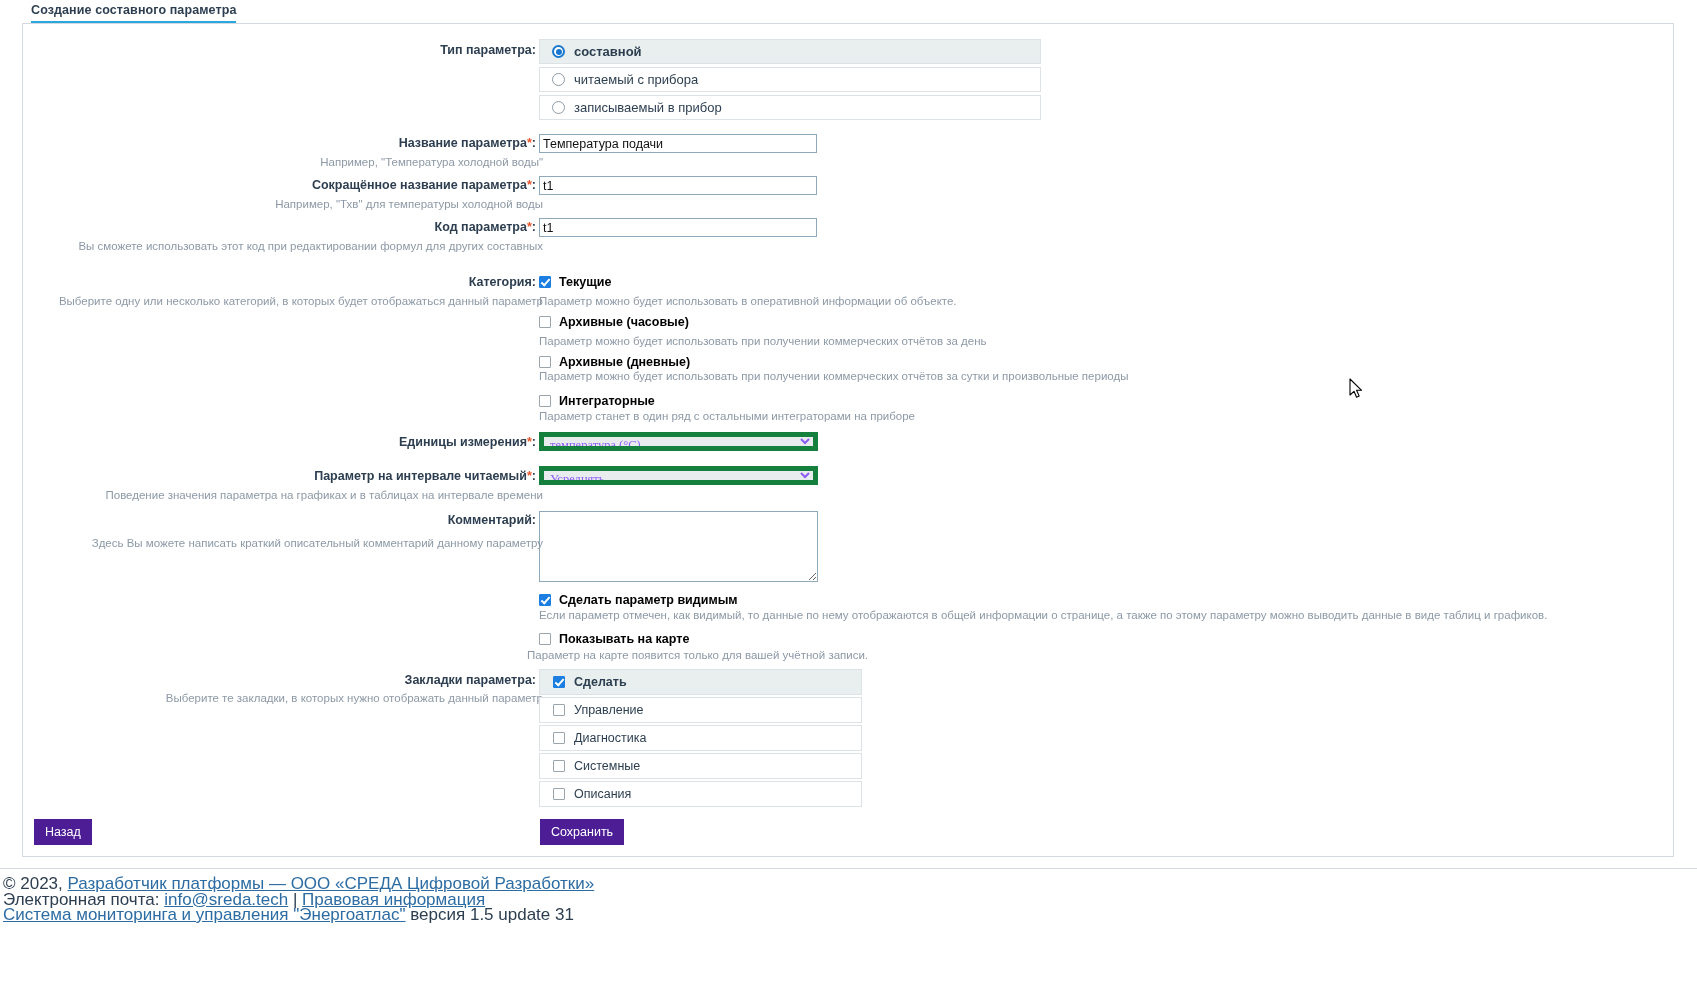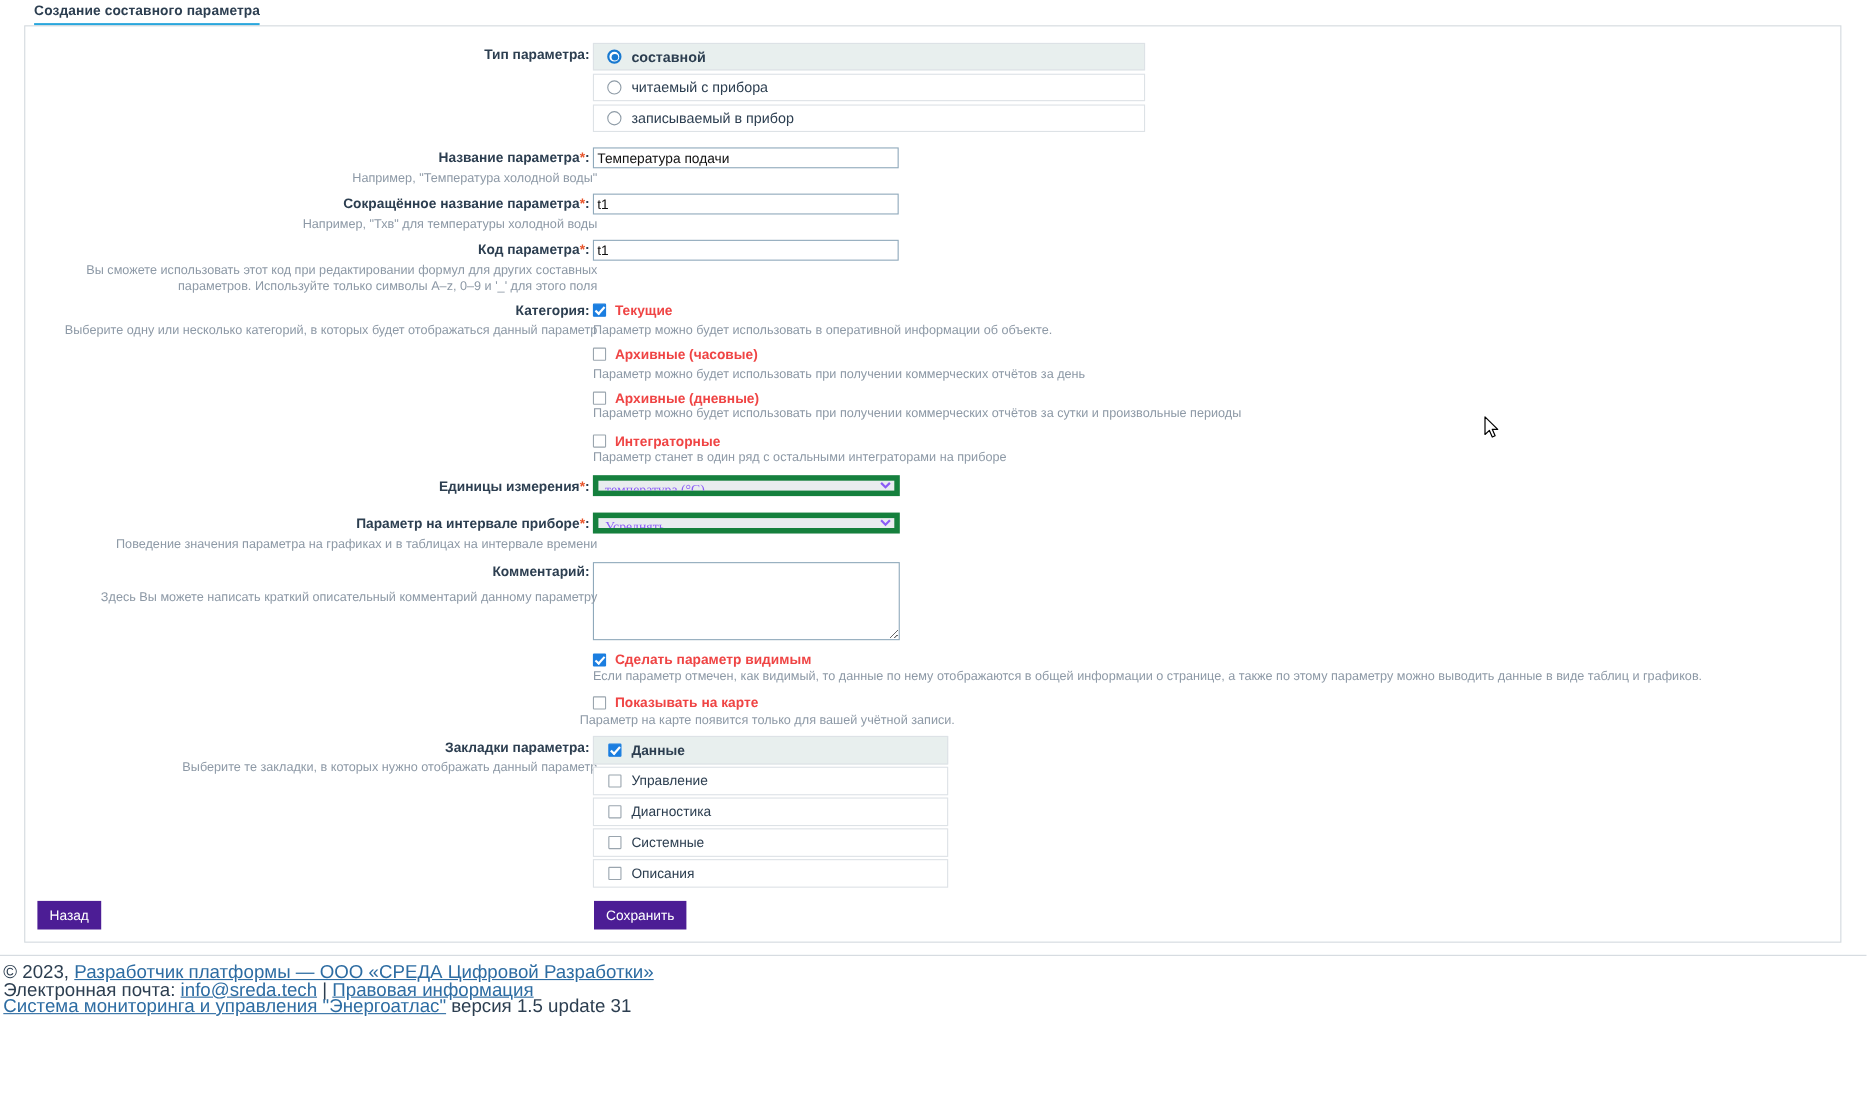--- a/index.html
+++ b/index.html
@@ -188,21 +188,21 @@
     left: 3px; top: 0px;
     width: 3px; height: 7px;
     border: solid #fff;
     border-width: 0 2px 2px 0;
     transform: rotate(42deg);
   }
   .cb-label {
     margin-left: 8px;
     font-weight: bold;
     font-size: 12.5px;
-    color: #ef4444;
+    color: #000000;
     white-space: nowrap;
   }
 
   
   .bmlist { position: absolute; }
   .bm {
     box-sizing: border-box;
     width: 323px;
     height: 26px;
     border: 1px solid #dde2e6;
@@ -297,21 +297,20 @@
       <div class="lbl"><span>Сокращённое название параметра</span><span class="req">*</span><span>:</span></div>
     </div>
     <input class="textinput" type="text" style="left: 516px; top: 152px;" value="t1">
     <div class="hint" style="left:0; top:173px;">Например, "Тхв" для температуры холодной воды</div>
 
     <div class="row" style="left:0; top:196px; width:513px;">
       <div class="lbl"><span>Код параметра</span><span class="req">*</span><span>:</span></div>
     </div>
     <input class="textinput" type="text" style="left: 516px; top: 194px;" value="t1">
     <div class="hint" style="left:0; top:215px;">Вы сможете использовать этот код при редактировании формул для других составных</div>
-    <div class="hint" style="left:0; top:230px;">параметров. Используйте только символы A–z, 0–9 и '_' для этого поля</div>
 
     <div class="row" style="left:0; top:251px; width:513px;">
       <div class="lbl">Категория:</div>
     </div>
     <div class="hint" style="left:0; top:270px;">Выберите одну или несколько категорий, в которых будет отображаться данный параметр</div>
 
     <div class="cbrow" style="left:516px; top:251px;">
       <span class="cbox on"></span>
       <span class="cb-label">Текущие</span>
     </div>
@@ -336,21 +335,21 @@
     <div class="hint-r" style="left:516px; top:386px;">Параметр станет в один ряд с остальными интеграторами на приборе</div>
 
     <div class="row" style="left:0; top:411px; width:513px;">
       <div class="lbl"><span>Единицы измерения</span><span class="req">*</span><span>:</span></div>
     </div>
     <select class="selectinput" style="left:516px; top:408px;">
       <option>температура (°C)</option>
     </select>
 
     <div class="row" style="left:0; top:445px; width:513px;">
-      <div class="lbl"><span>Параметр на интервале приборе</span><span class="req">*</span><span>:</span></div>
+      <div class="lbl"><span>Параметр на интервале читаемый</span><span class="req">*</span><span>:</span></div>
     </div>
     <select class="selectinput" style="left:516px; top:442px;">
       <option>Усреднять</option>
     </select>
     <div class="hint" style="left:0; top:464px;">Поведение значения параметра на графиках и в таблицах на интервале времени</div>
 
     <div class="row" style="left:0; top:489px; width:513px;">
       <div class="lbl">Комментарий:</div>
     </div>
     <textarea class="area" style="left: 516px; top: 487px;"></textarea>
@@ -369,21 +368,21 @@
     <div class="hint-r" style="left:504px; top:625px;">Параметр на карте появится только для вашей учётной записи.</div>
 
     <div class="row" style="left:0; top:649px; width:513px;">
       <div class="lbl">Закладки параметра:</div>
     </div>
     <div class="hint" style="left:0; top:667px;">Выберите те закладки, в которых нужно отображать данный параметр</div>
 
     <div class="bmlist" style="left:516px; top:645px;">
       <div class="bm sel">
         <span class="cbox on"></span>
-        <span class="txt">Данные</span>
+        <span class="txt">Сделать</span>
       </div>
       <div class="bm">
         <span class="cbox"></span>
         <span class="txt">Управление</span>
       </div>
       <div class="bm">
         <span class="cbox"></span>
         <span class="txt">Диагностика</span>
       </div>
       <div class="bm">

